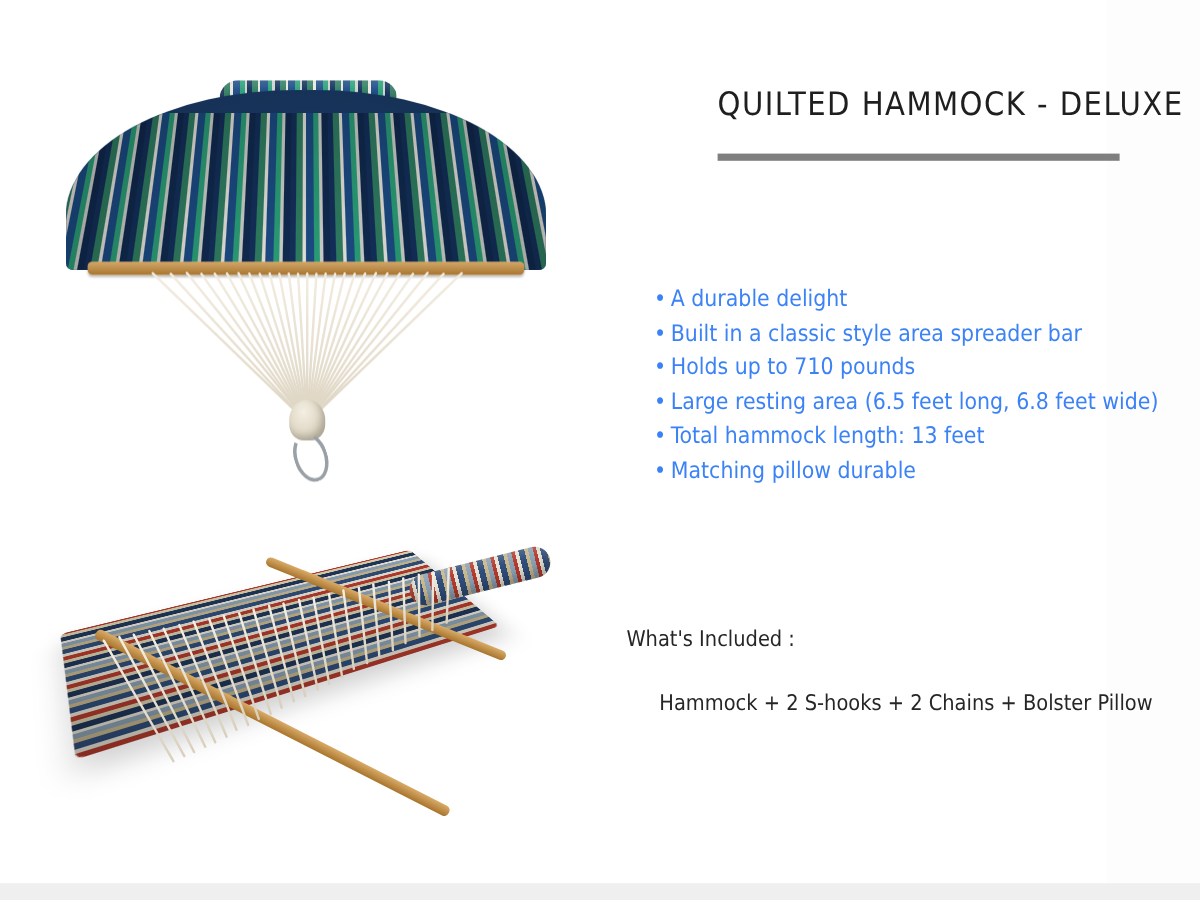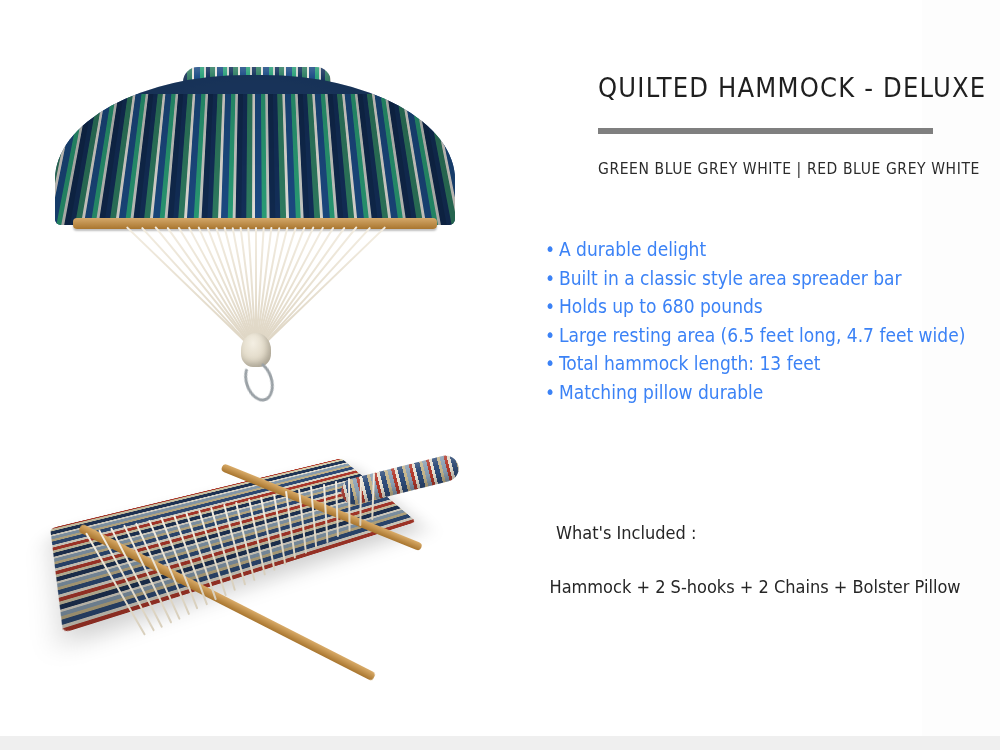--- a/index.html
+++ b/index.html
@@ -290,21 +290,21 @@
     line-height: 28.5px;
     color: #3b82f6;
     white-space: nowrap;
   }
   .features li .dot {
     display: inline-block;
     width: 14px;
   }
   .included-label {
     position: absolute;
-    left: 36px;
+    left: 2px;
     top: 522px;
     font-size: 18px;
     color: #262626;
   }
   .included-text {
     position: absolute;
     left: 0px;
     top: 572px;
     width: 470px;
     text-align: center;
@@ -394,27 +394,26 @@
           <i style="left: 332.5px; top: 58.2px; height: 46.7px; transform: rotate(2.2deg);"></i>
         </div>
     </div>
 
   </div>
 
   <div class="content">
 
     <div class="title">QUILTED HAMMOCK - DELUXE</div>
     <div class="rule"></div>
-    <div class="variants">GREEN BLUE GREY WHITE | RED BLUE GREY WHITE</div>
 
     <ul class="features" id="feature-list">
         <li><span class="dot">•</span><span>A durable delight</span></li>
         <li><span class="dot">•</span><span>Built in a classic style area spreader bar</span></li>
-        <li><span class="dot">•</span><span>Holds up to 680 pounds</span></li>
-        <li><span class="dot">•</span><span>Large resting area (6.5 feet long, 4.7 feet wide)</span></li>
+        <li><span class="dot">•</span><span>Holds up to 710 pounds</span></li>
+        <li><span class="dot">•</span><span>Large resting area (6.5 feet long, 6.8 feet wide)</span></li>
         <li><span class="dot">•</span><span>Total hammock length: 13 feet</span></li>
         <li><span class="dot">•</span><span>Matching pillow durable</span></li>
       </ul>
 
     <div class="included-label">What's Included :</div>
     <div class="included-text">Hammock + 2 S-hooks + 2 Chains + Bolster Pillow</div>
 
   </div>
 
   <div class="bottom-strip"></div>

